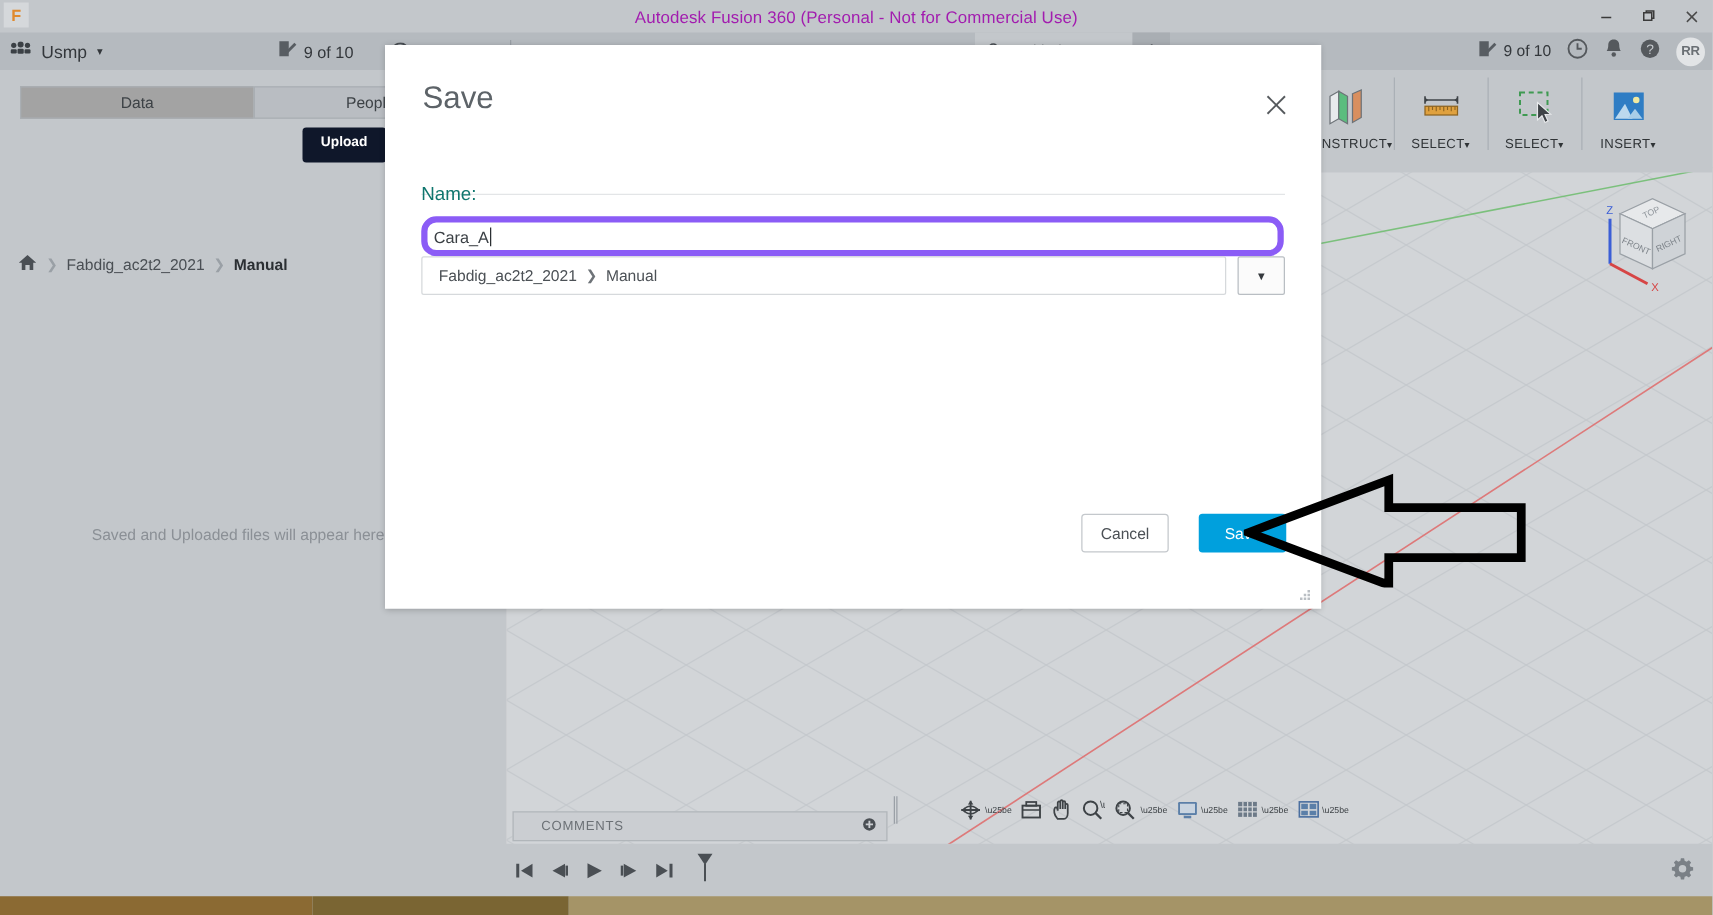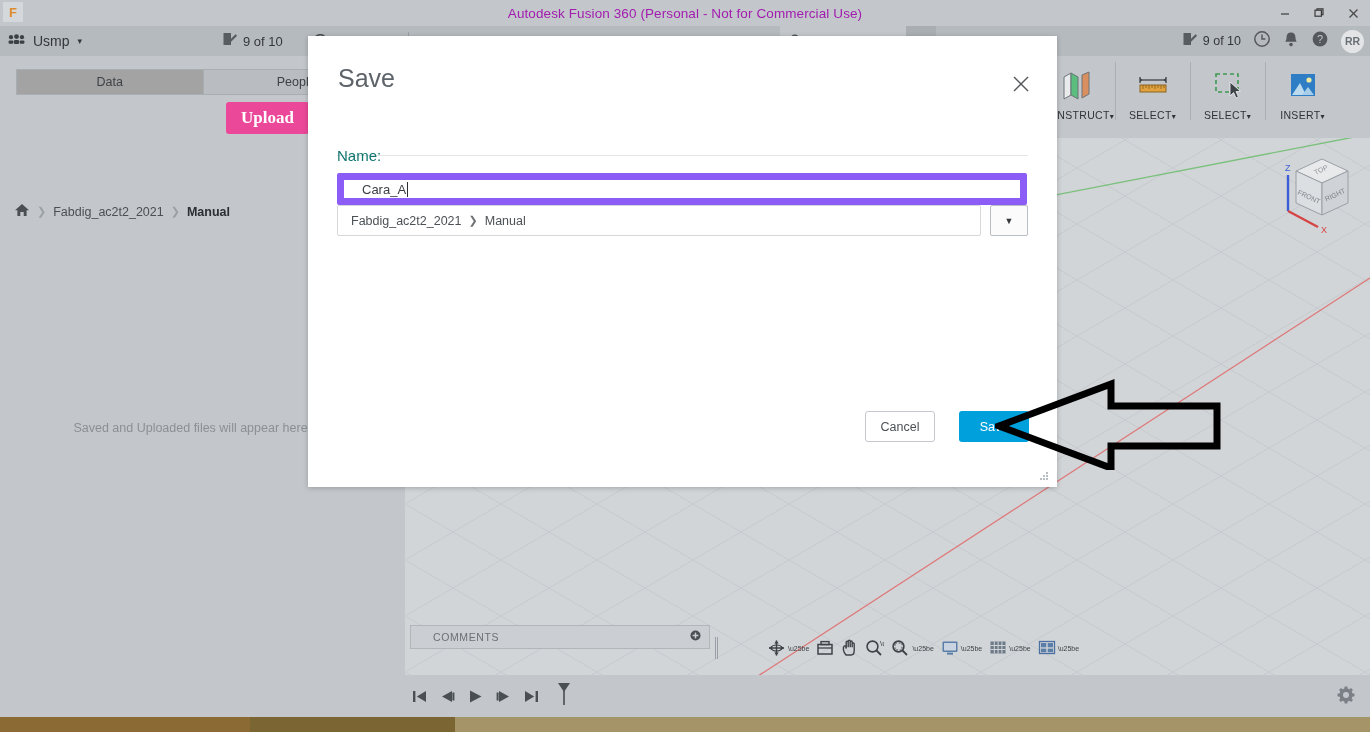--- a/index.html
+++ b/index.html
@@ -101,22 +101,22 @@
   }
   .dp-tabs { position: absolute; left: 16px; top: 13px; width: 374px; height: 26px; display: flex; }
   .dp-tab {
     flex: 1; display: flex; align-items: center; justify-content: center;
     font-size: 12.5px; color: #3d4246; border: 1px solid #a9aeb3;
   }
   .dp-tab.active { background: #a3a3a3; border-right: none; }
   .dp-tab.inactive { background: #b9bdc2; }
   .dp-actions { position: absolute; right: 15px; top: 46px; display: flex; gap: 8px; }
   .btn-upload {
-    background: #ec4899; color: #fff; font-size: 17px; font-weight: bold;
-    padding: 6px 15px; border-radius: 3px; font-family: Liberation Serif, serif;
+    background: #0f172a; color: #fff; font-size: 11px; font-weight: bold;
+    padding: 6px 15px; border-radius: 3px;
   }
   .btn-newfolder {
     background: #cfd3d7; color: #3d4246; font-size: 12.5px;
     padding: 6px 14px; border: 1px solid #a9aeb3; border-radius: 3px;
   }
   .dp-crumb {
     position: absolute; left: 14px; top: 147px; display: flex; align-items: center; gap: 7px;
     font-size: 12.5px; color: #4a4f54;
   }
   .dp-crumb .sep { color: #9aa0a6; font-size: 11px; }
@@ -132,21 +132,21 @@
     background: #d2d5d8;
     overflow: hidden;
   }
   .grid-svg { position: absolute; left: 0; top: 0; }
 
   
   .viewcube { position: absolute; right: 8px; top: 85px; width: 96px; height: 96px; }
 
   
   .comments {
-    position: absolute; left: 5px; bottom: 68px; width: 300px; height: 24px;
+    position: absolute; left: 5px; bottom: 44px; width: 300px; height: 24px;
     background: #cbced2; border: 1px solid #b1b6ba;
     display: flex; align-items: center;
   }
   .comments-lbl { font-size: 10.5px; color: #6b7075; letter-spacing: .6px; margin-left: 22px; }
   .comments-plus { margin-left: auto; margin-right: 8px; color: #5b6065; font-size: 12px; }
   .comments-grip { position: absolute; left: 310px; bottom: 58px; width: 3px; height: 22px; border-left: 1px solid #9aa0a6; border-right:1px solid #9aa0a6;}
 
   .navbar-icons {
     position: absolute; left: 360px; bottom: 55px; height: 28px;
     display: flex; align-items: center; gap: 3px;
@@ -174,22 +174,22 @@
     position: absolute; left: 308px; top: 36px; width: 749px; height: 451px;
     background: #ffffff;
     box-shadow: 0 1px 5px rgba(0,0,0,.22);
   }
   .dlg-title { position: absolute; left: 30px; top: 28px; font-size: 25px; color: #5d6368; font-weight: normal; }
   .dlg-close { position: absolute; right: 24px; top: 36px; width: 24px; height: 24px; display:flex; align-items:center; justify-content:center;}
   .dlg-divider { position: absolute; left: 29px; top: 119px; width: 691px; height: 1px; background: #e3e5e7; }
   .dlg-body { position: absolute; left: 29px; top: 111px; width: 691px; }
   .fld-label { font-size: 15px; color: #0f766e; margin-bottom: 9px; }
   .name-input {
-    width: 690px; height: 32px; border: 7px solid #8b5cf6; border-radius: 2px;
-    display: flex; align-items: center; padding-left: 18px;
+    width: 690px; height: 32px; border: 5px solid #8b5cf6; border-radius: 12px;
+    display: flex; align-items: center; padding-left: 5px;
     font-size: 13px; color: #3b4045; background: #fff;
   }
   .caret { display: inline-block; width: 1px; height: 15px; background: #2b2f33; margin-left: 1px; }
   .loc-row { display: flex; gap: 9px; align-items: stretch; }
   .loc-input {
     width: 644px; height: 31px; border: 1px solid #d6d9dc; border-radius: 2px;
     display: flex; align-items: center; padding-left: 13px; gap: 7px;
     font-size: 12.5px; color: #4c5156; background: #fff;
   }
   .loc-input .sep { color: #6e7378; font-size: 11px; }

